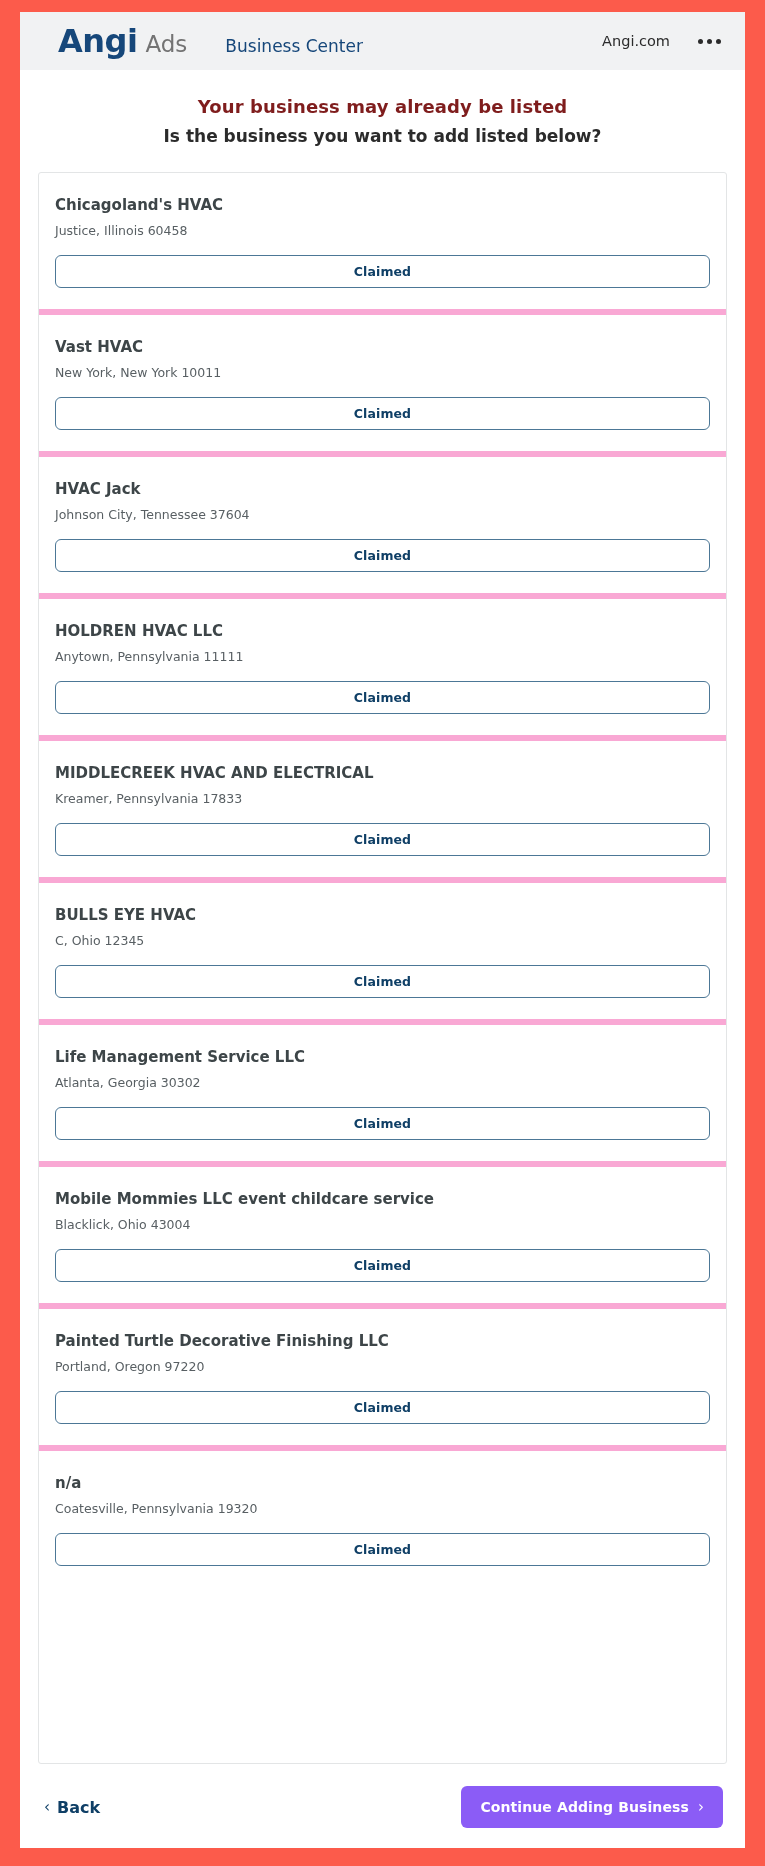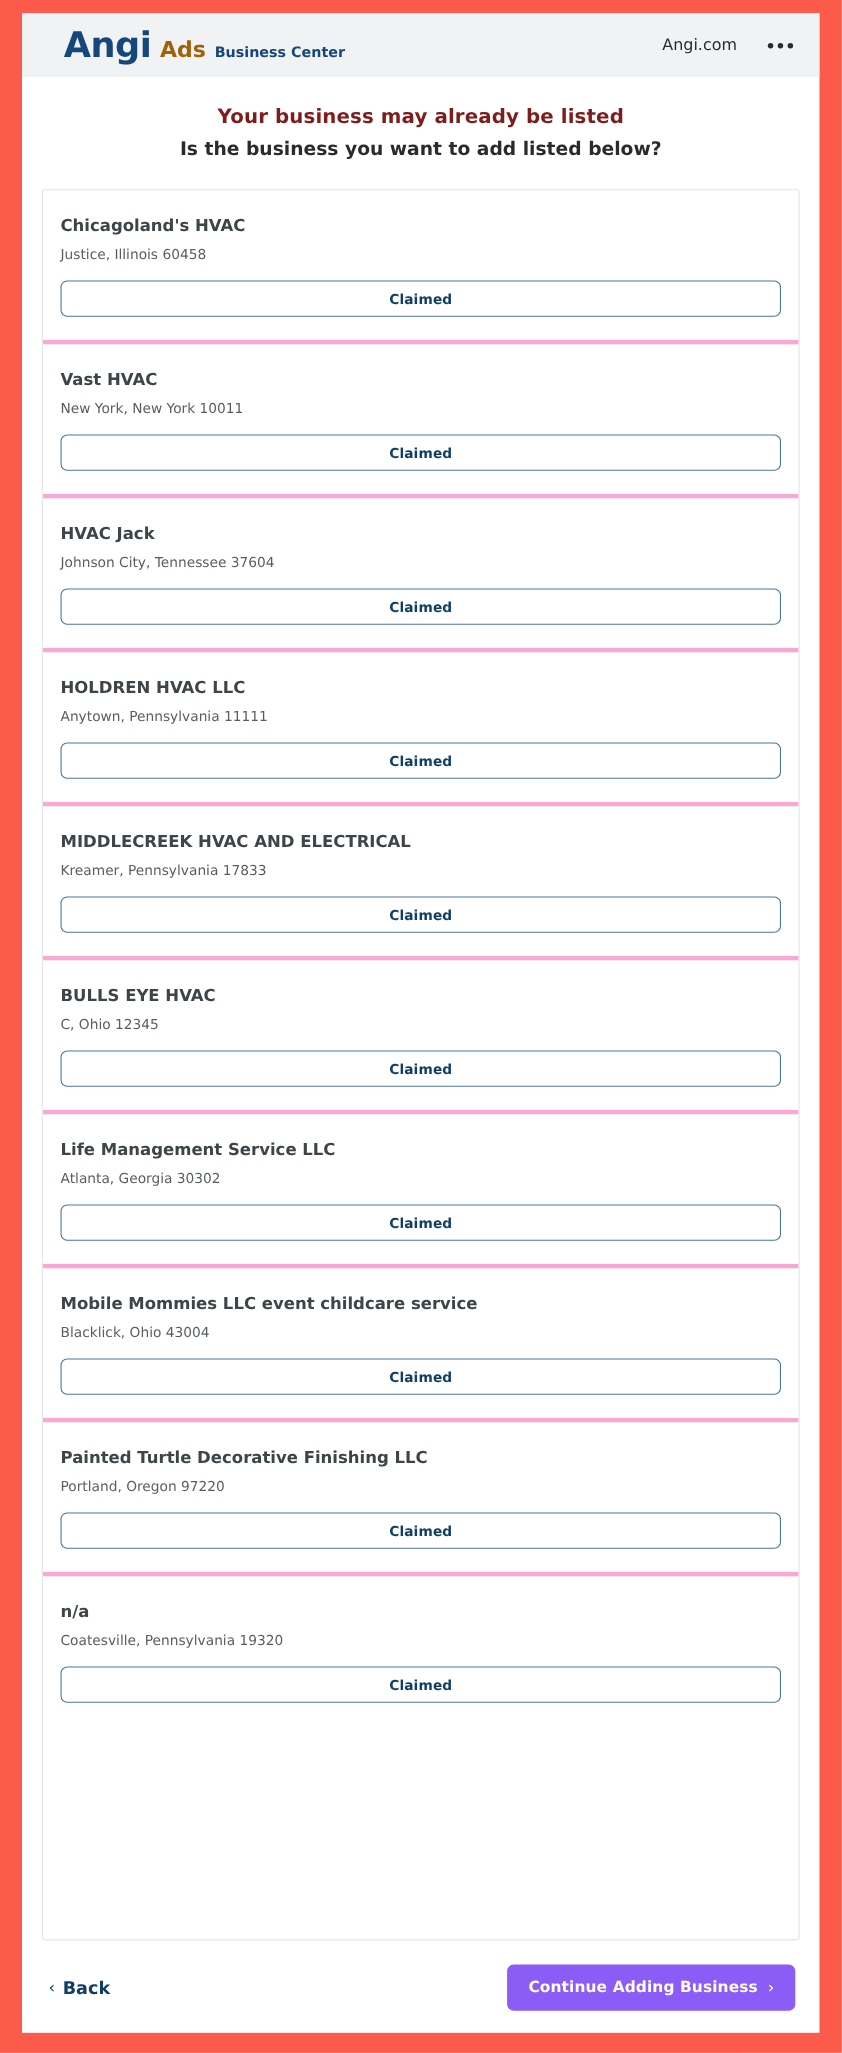--- a/index.html
+++ b/index.html
@@ -46,30 +46,31 @@
   .brand-logo {
     font-family: "DejaVu Sans", "Liberation Sans", sans-serif;
     font-size: 32px;
     font-weight: 700;
     color: #16477a;
     letter-spacing: -0.5px;
     line-height: 1;
     position: relative;
   }
   .brand-ads {
-    font-size: 20px;
-    font-weight: 700;
-    color: #a16207;
+    font-size: 23px;
+    font-weight: 400;
+    color: #737373;
     line-height: 1;
   }
   .brand-bc {
-    font-size: 13px;
-    font-weight: 700;
+    font-size: 17px;
+    font-weight: 400;
     color: #16477a;
     line-height: 1;
+    margin-left: 30px;
   }
   .header-right {
     margin-left: auto;
     display: flex;
     align-items: center;
     gap: 26px;
     justify-content: flex-end;
   }
   .header-link {
     font-size: 14.5px;
@@ -113,21 +114,21 @@
   .list-wrap {
     margin: 10px 18px 0 18px;
     border: 1px solid #e3e5e6;
     border-radius: 3px;
     background: #fff;
     flex: 1 1 auto;
     overflow: hidden;
   }
   .biz-row {
     padding: 23px 16px 21px 16px;
-    border-bottom: 4px solid #f9a8d4;
+    border-bottom: 6px solid #f9a8d4;
   }
   .biz-row:last-child { border-bottom: none; }
 
   .biz-name {
     font-size: 15px;
     font-weight: 700;
     color: #3d4548;
     line-height: 1.2;
   }
   .biz-addr {

